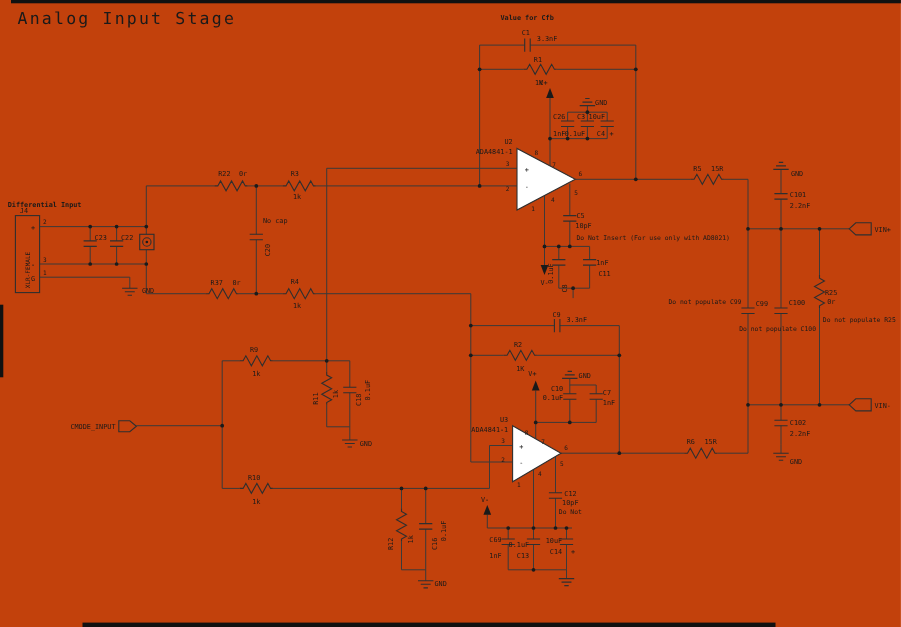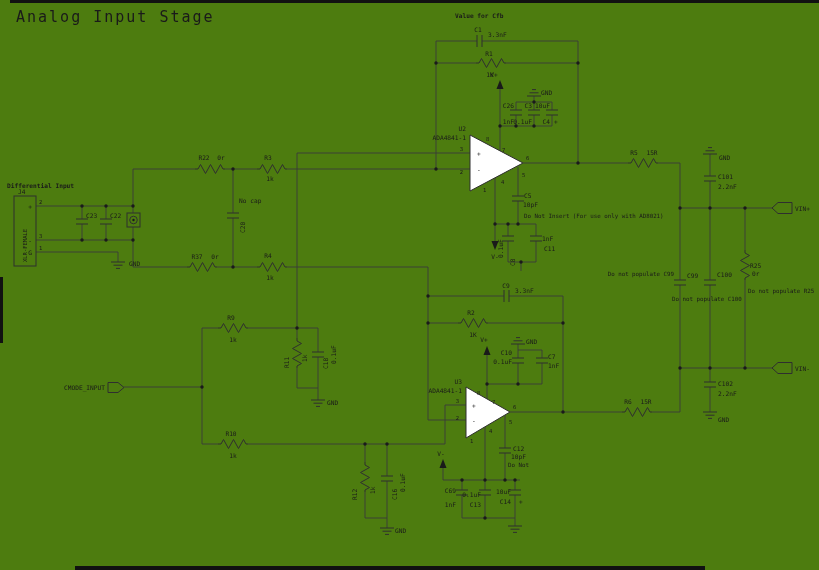--- a/index.html
+++ b/index.html
@@ -1,16 +1,16 @@
 <!DOCTYPE html>
 <html><head>
 <meta charset="utf-8">
 <style>
   html,body{margin:0;padding:0;background:#ffffff;}
-  .page{position:relative;width:819px;height:570px;background:#4d7c0f;overflow:hidden;}
+  .page{position:relative;width:819px;height:570px;background:#c2410c;overflow:hidden;}
   svg{display:block;}
   svg text{font-family:"DejaVu Sans Mono", monospace;fill:#1a1a1a;font-size:6.2px;}
   svg .big{font-size:15px;letter-spacing:2px;}
   svg .bold{font-weight:600;}
   svg .sm{font-size:5.8px;}
   .wire{stroke:#3a3a3a;stroke-width:0.9;fill:none;}
   .sym{stroke:#2f2f2f;stroke-width:1;fill:none;}
   .tri{stroke:#2f2f2f;stroke-width:1;fill:#ffffff;}
   .dot{fill:#1a1a1a;}
   .bar{fill:#111111;}

